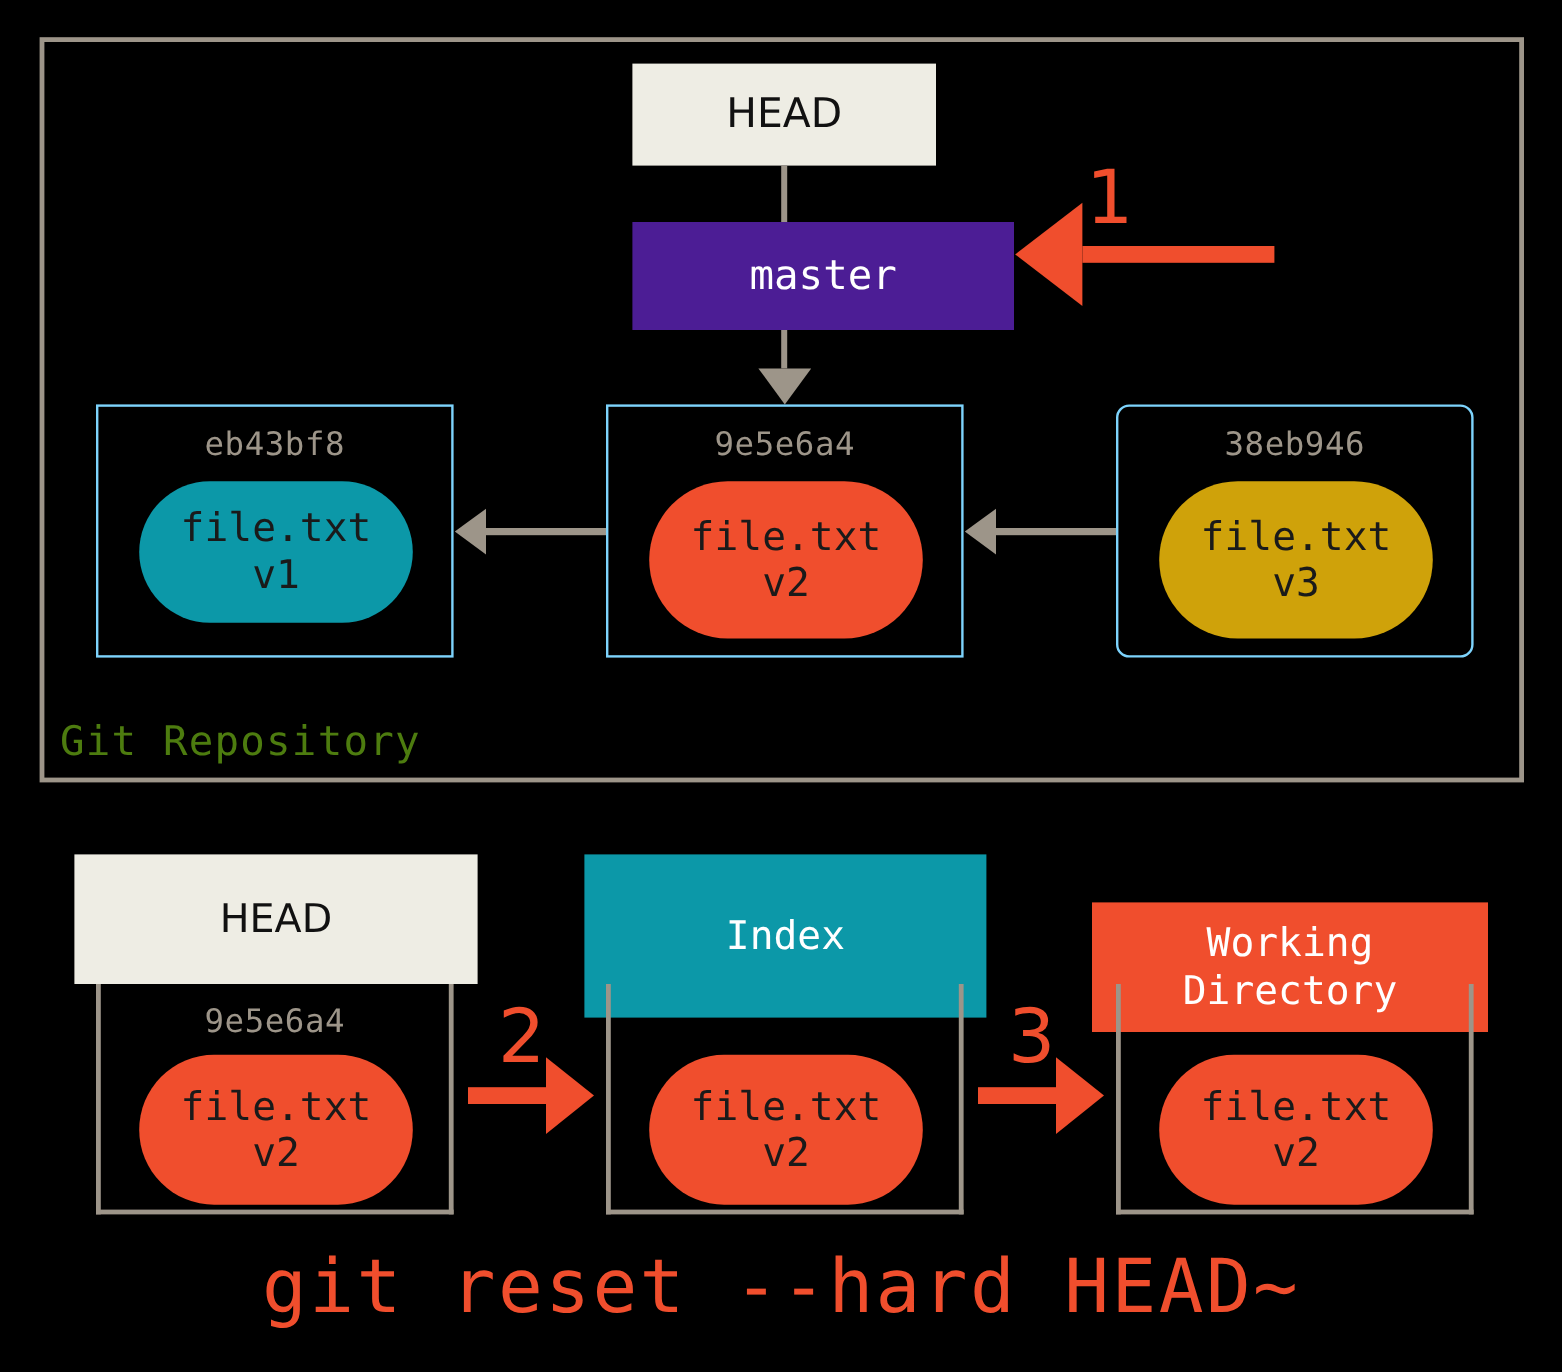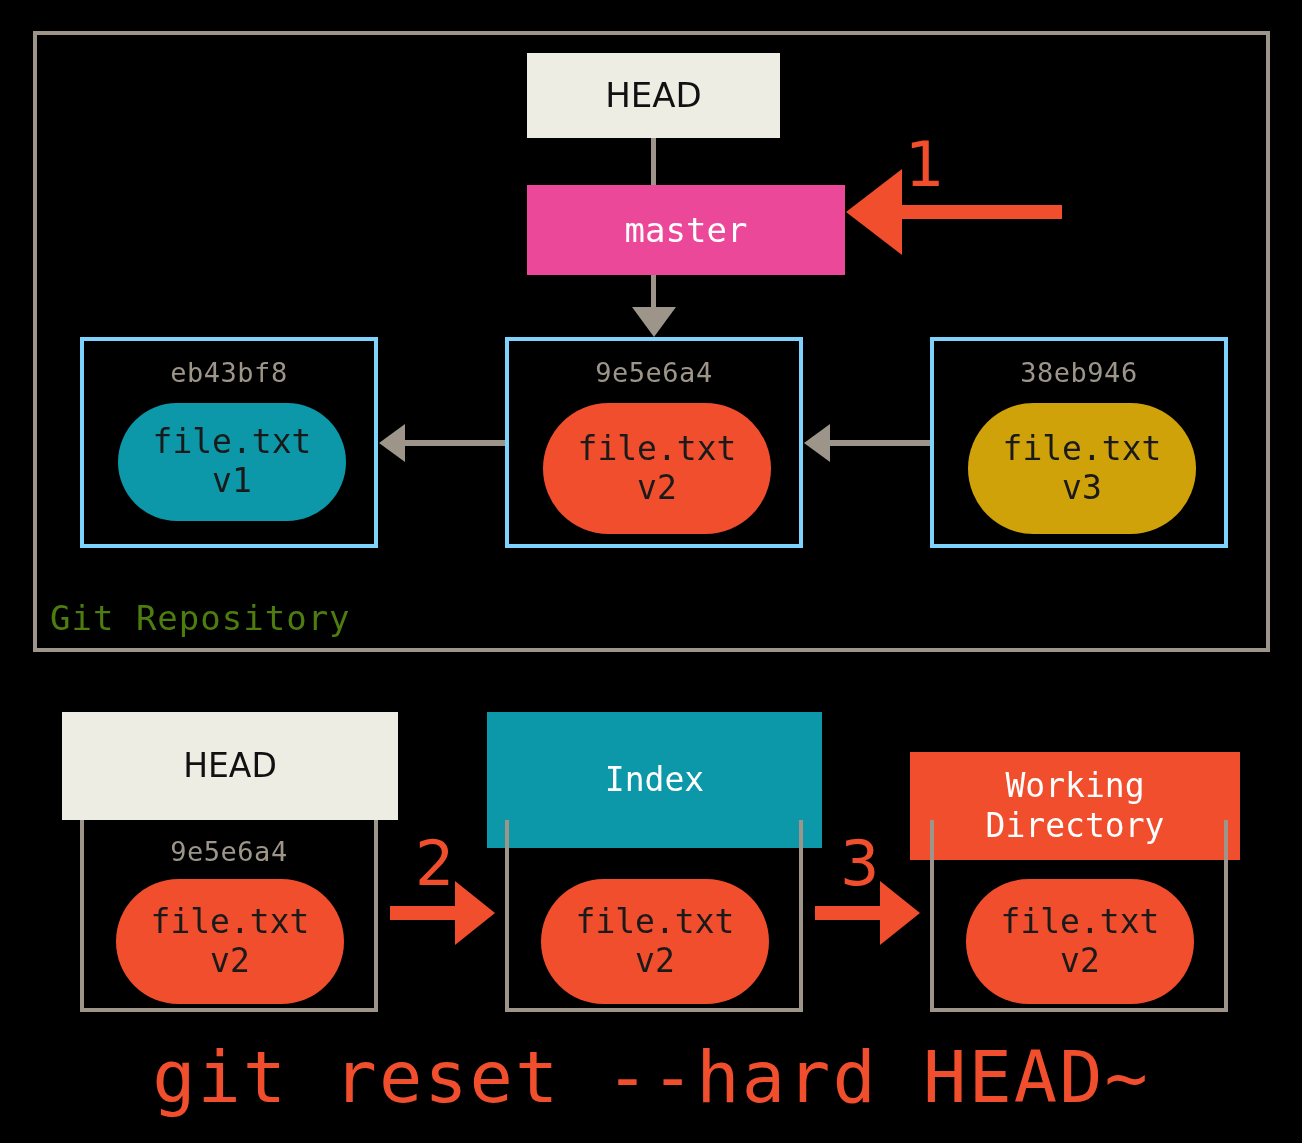--- a/index.html
+++ b/index.html
@@ -53,31 +53,31 @@
     left: 527px; top: 53px;
     width: 253px; height: 85px;
     background: #eeede4;
     color: #111111;
     font-size: 34px;
     font-family: "DejaVu Sans", sans-serif;
   }
   .box-master {
     left: 527px; top: 185px;
     width: 318px; height: 90px;
-    background: #ec4899;
+    background: #4c1d95;
     color: #ffffff;
     font-size: 34px;
     text-align: center;
   }
 
   
   .commit-frame {
     position: absolute;
     box-sizing: border-box;
-    border: 4px solid #7dd3fc;
+    border: 2px solid #7dd3fc;
   }
   .commit-hash {
     position: absolute;
     left: 0; right: 0;
     top: 16px;
     text-align: center;
     font-size: 27px;
     color: #9d9589;
     letter-spacing: 0.5px;
   }
@@ -92,21 +92,21 @@
     font-size: 33px;
     line-height: 1.18;
     white-space: pre-line;
   }
   .blob-teal  { background: #0c98a8; }
   .blob-red   { background: #f04e2d; }
   .blob-gold  { background: #cfa20a; }
 
   .c1 { left: 80px;  top: 337px; width: 298px; height: 211px; }
   .c2 { left: 505px; top: 337px; width: 298px; height: 211px; }
-  .c3 { left: 930px; top: 337px; width: 298px; height: 211px; }
+  .c3 { left: 930px; top: 337px; width: 298px; height: 211px; border-radius: 11px; }
 
   .c1 .blob { left: 34px; top: 62px; width: 228px; height: 118px; }
   .c2 .blob { left: 34px; top: 62px; width: 228px; height: 131px; }
   .c3 .blob { left: 34px; top: 62px; width: 228px; height: 131px; }
 
   
   .g-arrow-h {
     position: absolute;
     height: 6px;
     background: #9d9589;
@@ -212,21 +212,21 @@
   .body-index .blob { left: 32px; top: 59px; width: 228px; height: 125px; }
   .body-wd .blob    { left: 32px; top: 59px; width: 228px; height: 125px; }
 
   
   .caption {
     position: absolute;
     left: 0; right: 0;
     top: 1035px;
     text-align: center;
     color: #f04e2d;
-    font-size: 72px;
+    font-size: 62px;
     letter-spacing: 2px;
     font-family: "DejaVu Sans Mono", monospace;
     white-space: nowrap;
   }
 </style>
 </head>
 <body>
 
 <div class="stage">
 

